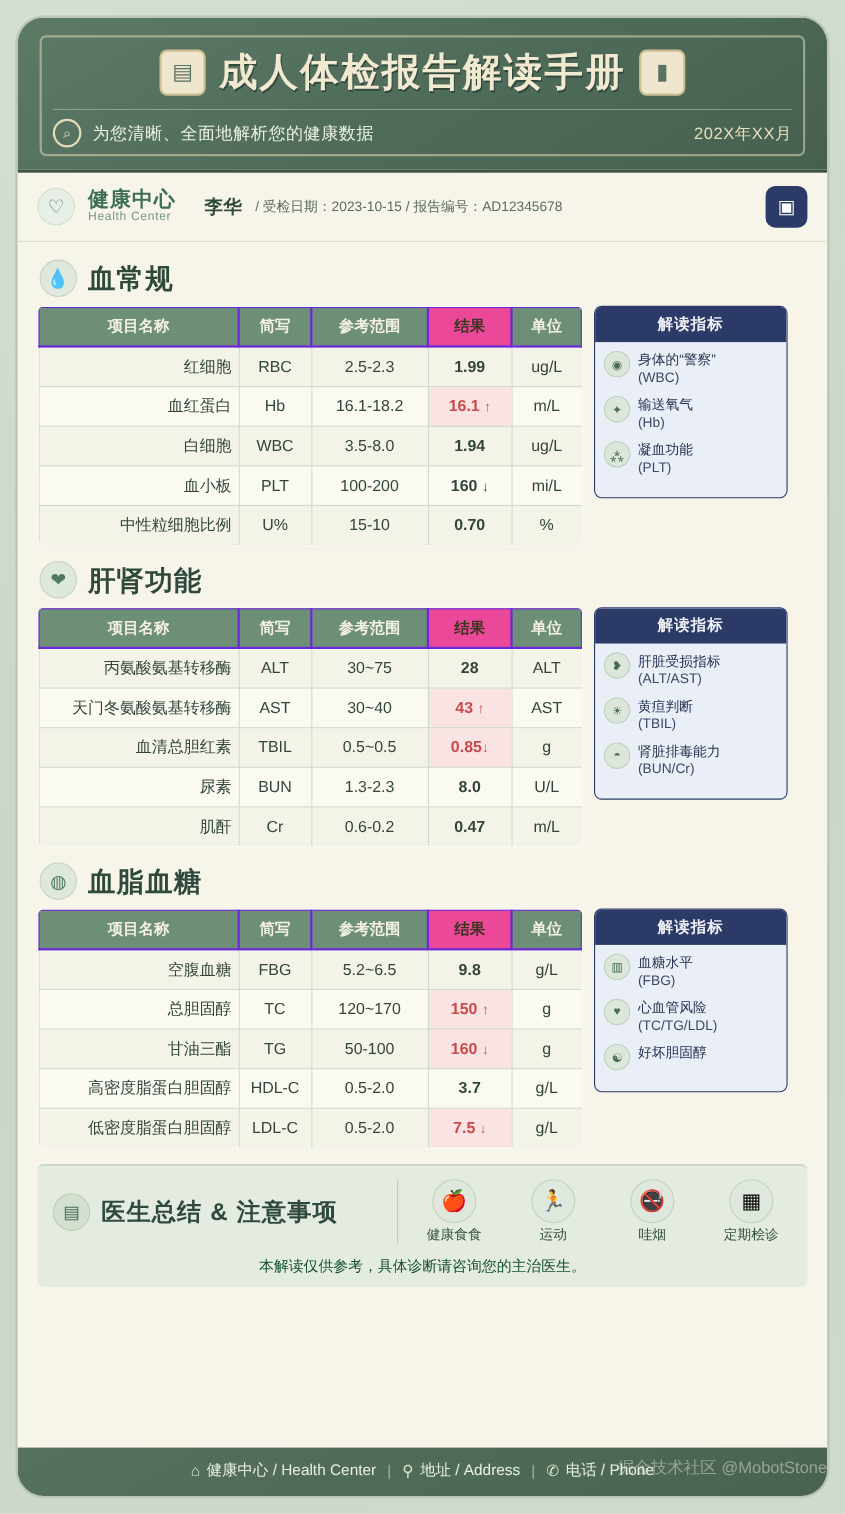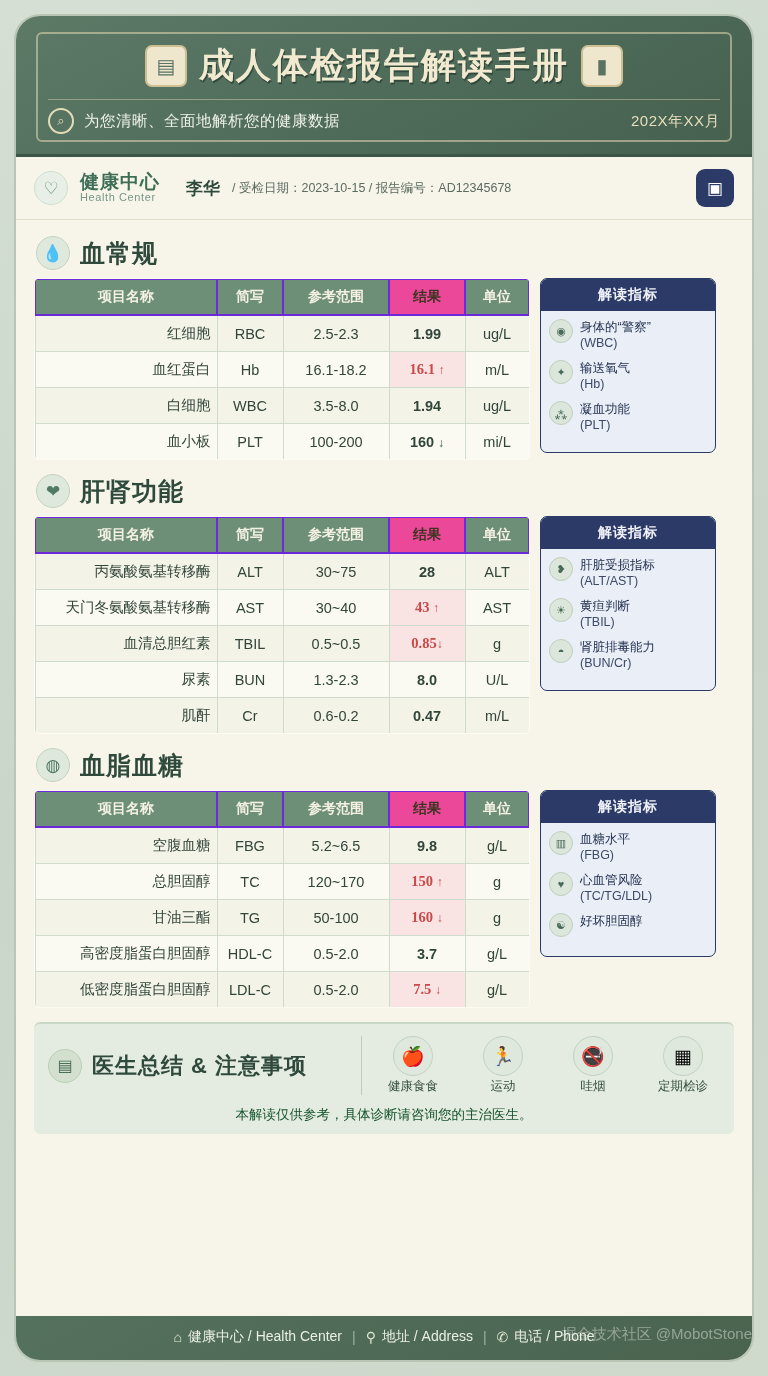--- a/index.html
+++ b/index.html
@@ -123,21 +123,21 @@
   }
   table.lab th.res { background: #ec4899; color: #3e3420; }
   table.lab td {
     font-size: 14.5px; color: #32453a;
     padding: 8px 6px; border: 1px solid #cfdbce;
     text-align: center; background: #fbfaf2;
   }
   table.lab td.name { text-align: right; padding-left: 10px; }
   table.lab tr:nth-child(even) td { background: #f4f3e8; }
   td.val { font-weight: bold; color: #5d7a4c; }
-  td.val.hi, td.val.lo { background: #fae3e3 !important; color: #c84a4a; font-family: Liberation Serif, serif; }
+  td.val.hi, td.val.lo { background: #fae3e3 !important; color: #c84a4a; }
   .arrow { font-size: 12px; }
 
   .panel {
     width: 176px;
     border: 1px solid #2b3a66;
     border-radius: 7px;
     overflow: hidden;
     background: #e9eef7;
   }
   .panel-h {
@@ -281,20 +281,27 @@
               <td class="val"><span>1.94</span><span class="arrow"></span></td>
               <td>ug/L</td>
             </tr>
             <tr>
               <td class="name">血小板</td>
               <td>PLT</td>
               <td>100-200</td>
               <td class="val"><span>160</span> <span class="arrow">↓</span></td>
               <td>mi/L</td>
             </tr>
+            <tr>
+              <td class="name">中性粒细胞比例</td>
+              <td>U%</td>
+              <td>15-10</td>
+              <td class="val"><span>0.70</span><span class="arrow"></span></td>
+              <td>%</td>
+            </tr>
           </tbody>
             </table>
 
           <div class="panel">
             <div class="panel-h">解读指标</div>
             <div class="panel-b">
               <div class="p-item">
                 <div class="p-ico">◉</div>
                 <div class="p-txt"><span>身体的“警察”</span><br><span class="code">(WBC)</span></div>
               </div>

